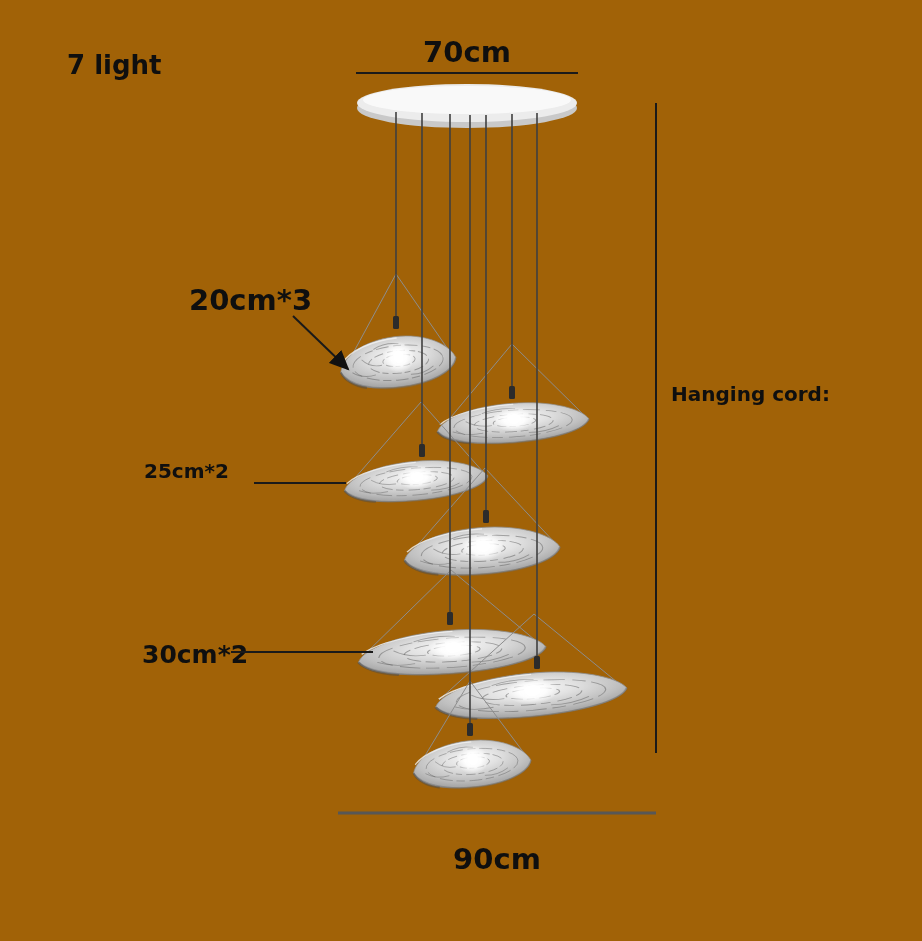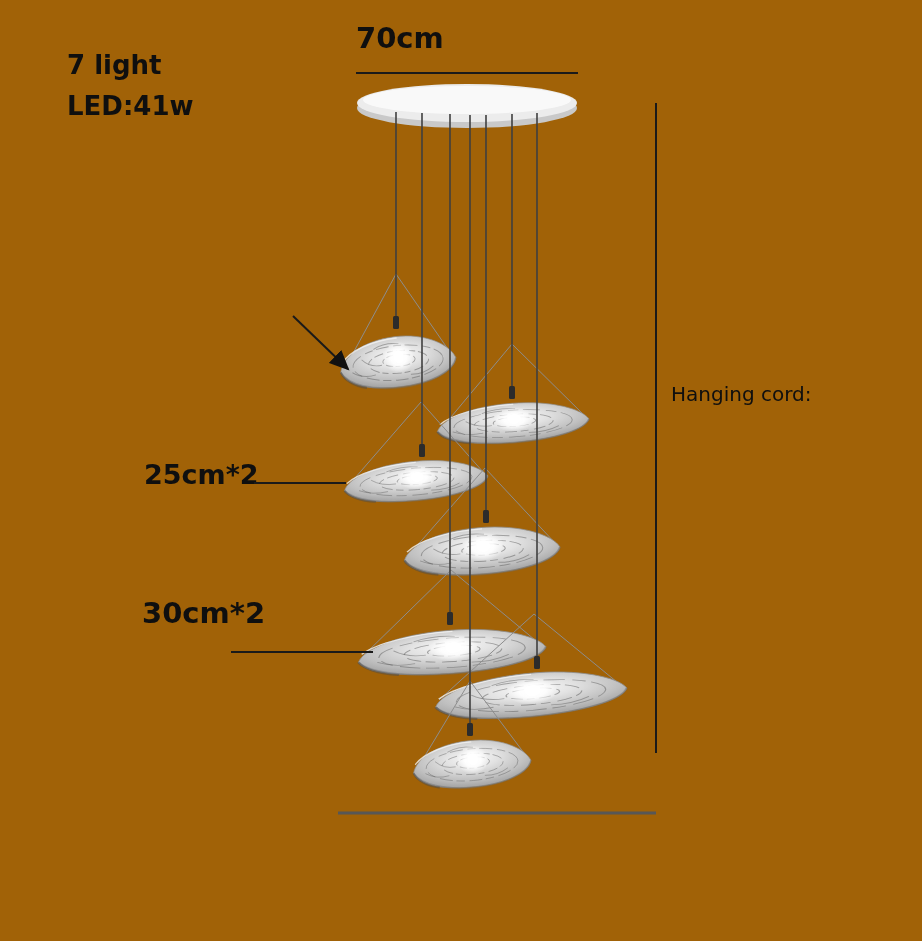--- a/index.html
+++ b/index.html
@@ -4,46 +4,47 @@
 <style>
   html,body{margin:0;padding:0;background:#fff;}
   .canvas{
     position:relative;width:922px;height:941px;background:#a16207;
     font-family:"DejaVu Sans","Liberation Sans",sans-serif;
     color:var(--text,#0f0f0f);overflow:hidden;
   }
   .abs{position:absolute;}
   .spec{left:67px;top:45px;font-size:26px;font-weight:bold;line-height:41px;white-space:nowrap;}
   .dim{position:absolute;font-weight:bold;white-space:nowrap;}
-  .dim-70{left:356px;top:21px;width:222px;font-size:29px;}
+  .dim-70{left:356px;top:35px;width:222px;text-align:center;font-size:29px;}
   .dim-20{left:189px;top:283px;font-size:29px;}
-  .dim-25{left:144px;top:459px;font-size:27px;}
-  .dim-30{left:142px;top:596px;font-size:29px;}
+  .dim-25{left:144px;top:459px;font-size:20px;}
+  .dim-30{left:142px;top:640px;font-size:25px;}
   .dim-90{left:338px;top:842px;width:318px;text-align:center;font-size:29px;}
-  .note{left:671px;top:378px;font-size:20px;font-weight:normal;line-height:33px;white-space:nowrap;}
+  .note{left:671px;top:378px;font-size:20px;font-weight:bold;line-height:33px;white-space:nowrap;}
   svg.art{position:absolute;left:0;top:0;}
   .cord{stroke:var(--cord,#3f3f3f);stroke-width:1.6;fill:none;}
   .wire{stroke:#8d8d8d;stroke-width:1;fill:none;}
   .connector{fill:#2b2b2b;}
   .dimline{stroke:var(--dimension-line,#1a1a1a);fill:none;}
   .wline{stroke:var(--overall-width-line,#575757);stroke-width:3;fill:none;}
 </style>
 </head>
 <body>
 
 <div class="canvas">
 
   <div class="abs spec">
     <div>7 light</div>
-    <div>LED:41w</div>
   </div>
 
   <div class="dim dim-70">70cm</div>
+  <div class="dim dim-20">20cm*3</div>
   <div class="dim dim-25">25cm*2</div>
   <div class="dim dim-30">30cm*2</div>
+  <div class="dim dim-90">90cm</div>
 
   <div class="abs note">
     <div>Hanging cord:</div>
   </div>
 
   <svg class="art" width="922" height="941" viewBox="0 0 922 941">
     <defs>
       <radialGradient id="sfill" cx="0.5" cy="0.38" r="0.75">
         <stop offset="0" stop-color="#fafafa"></stop>
         <stop offset="0.3" stop-color="#e2e2e2"></stop>

